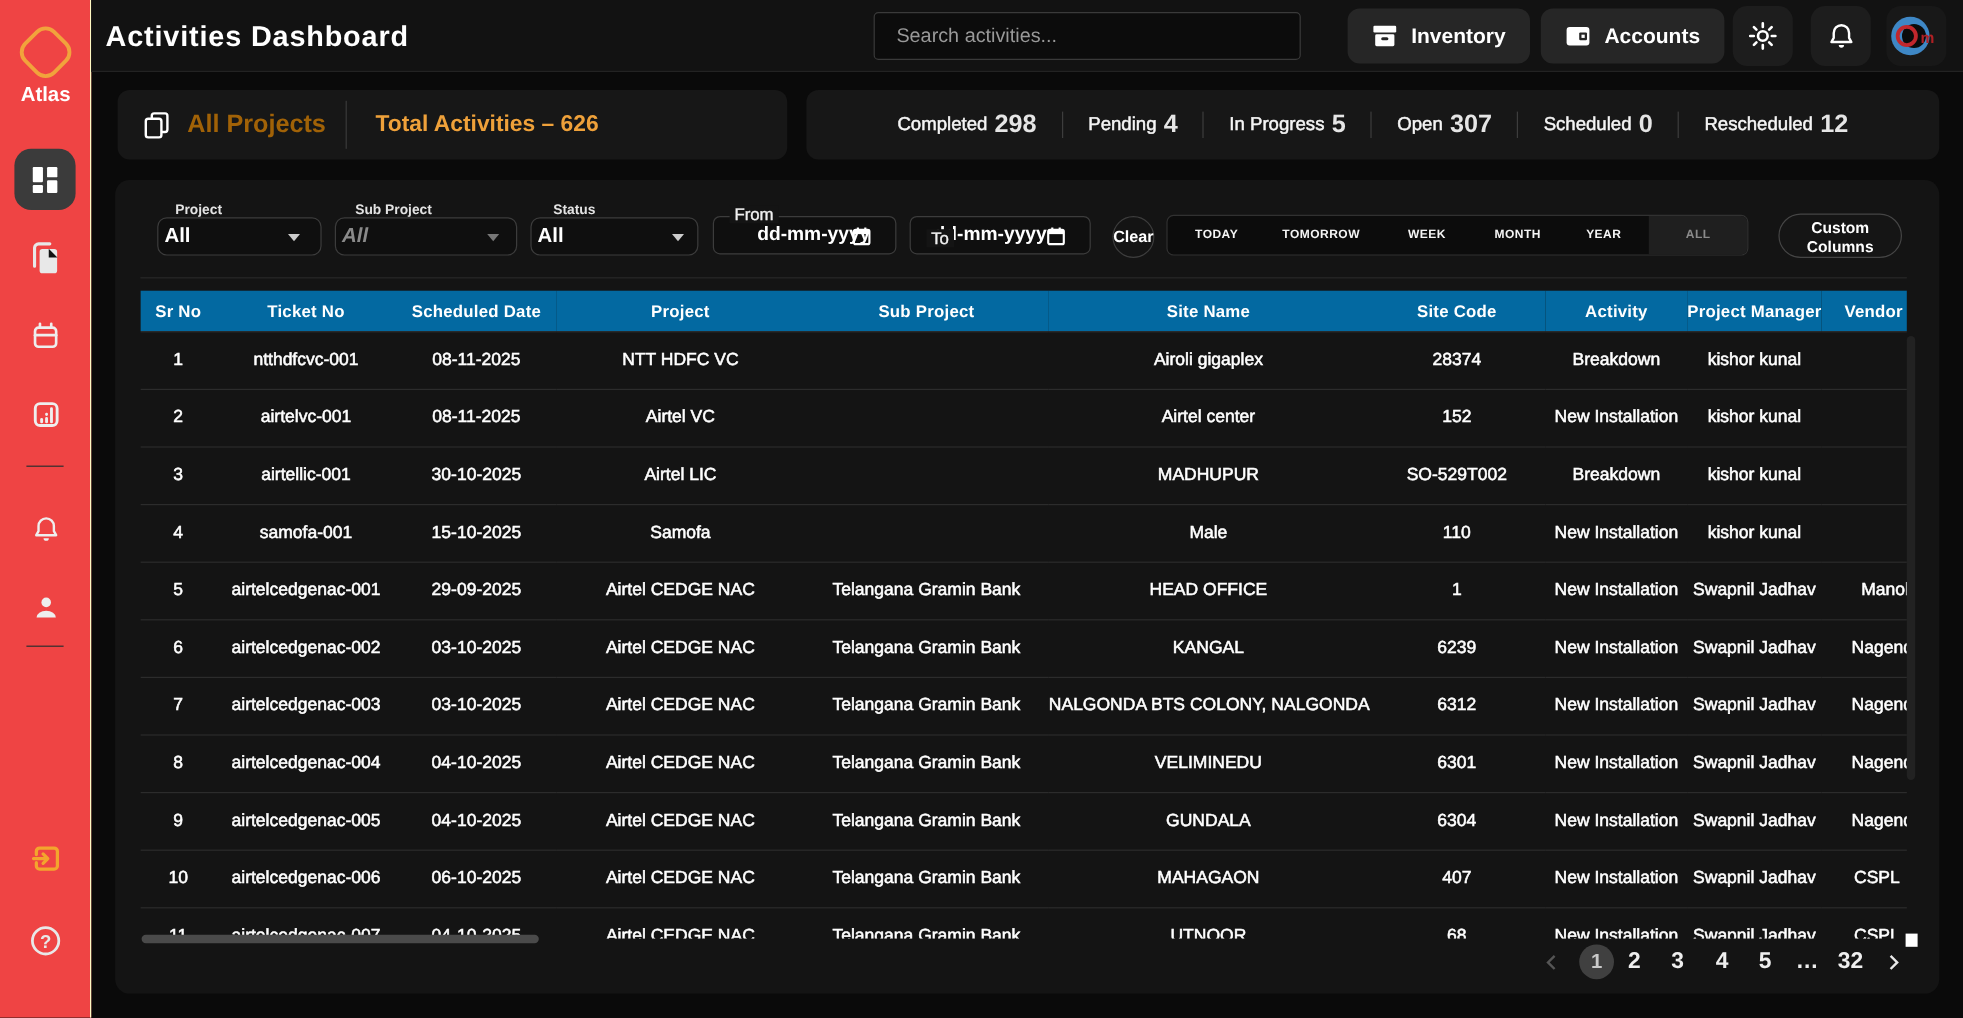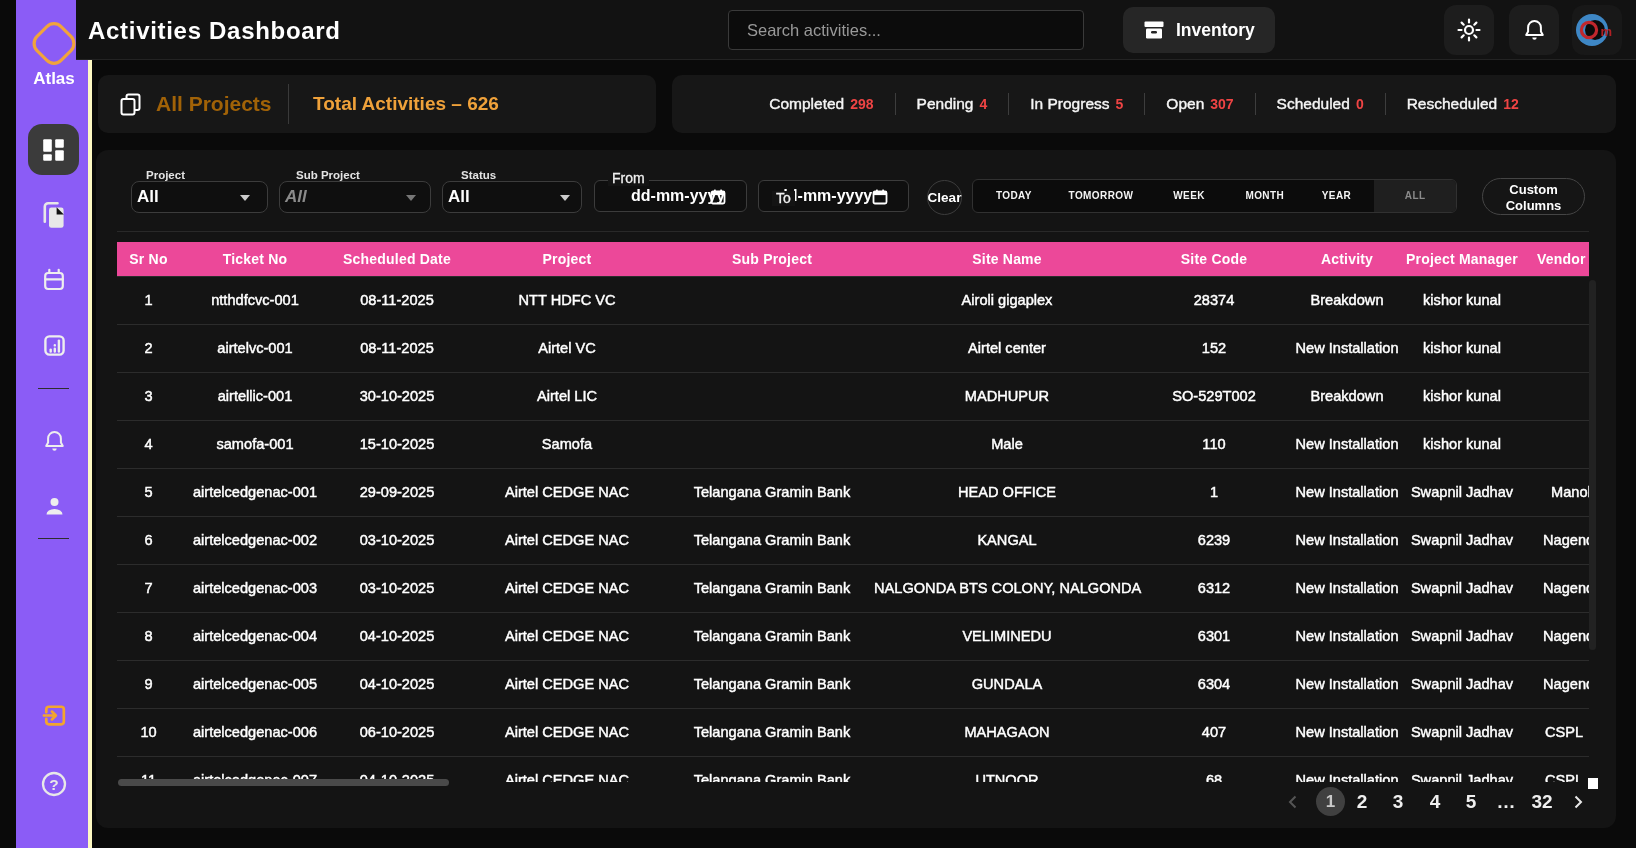--- a/index.html
+++ b/index.html
@@ -1,58 +1,58 @@
 <!DOCTYPE html>
 <html><head>
 <meta charset="utf-8">
 <style>
 *{margin:0;padding:0;box-sizing:border-box;}
 html,body{width:1636px;height:848px;background:#0a0a0a;font-family:"Liberation Sans",sans-serif;overflow:hidden;}
 
-#sidebar{position:absolute;left:16px;top:0;width:76px;height:848px;background:#8b5cf6;border-right:4px solid #fef9c3;}
+#sidebar{position:absolute;left:0;top:0;width:76px;height:848px;background:#ef4444;border-right:1px solid #fef9c3;}
 #logo{position:absolute;left:12px;top:17px;}
 #atlas{position:absolute;left:0;top:69px;width:76px;text-align:center;color:#fff;font-size:17px;font-weight:bold;}
 .navtile{position:absolute;left:12px;top:124px;width:51px;height:51px;background:#3b3b3b;border-radius:14px;display:flex;align-items:center;justify-content:center;}
 .navic{position:absolute;left:0;width:76px;display:flex;justify-content:center;}
 .sdiv{position:absolute;left:22px;width:31px;border-top:1px solid #2e2e2e;}
 
 #header{position:absolute;left:76px;top:0;width:1560px;height:60px;background:#121212;border-bottom:1px solid #232323;}
 #title{position:absolute;left:12px;top:17px;color:#fff;font-size:24px;font-weight:bold;letter-spacing:.7px;}
 #search{position:absolute;left:652px;top:10px;width:356px;height:40px;background:#0c0c0c;border:1px solid #3a3a3a;border-radius:4px;color:#999;font-size:16.5px;line-height:38px;padding-left:18px;}
 .hbtn{position:absolute;top:7px;height:46px;background:#262626;border-radius:10px;display:flex;align-items:center;gap:11px;color:#fff;font-weight:bold;font-size:17.5px;padding:0 20px;}
 .htile{position:absolute;top:5px;width:50px;height:50px;background:#1d1d1d;border-radius:12px;display:flex;align-items:center;justify-content:center;}
 
 .card{position:absolute;background:#171717;border-radius:10px;}
 #cardA{left:98px;top:75px;width:558px;height:58px;}
 #cardB{left:672px;top:75px;width:944px;height:58px;display:flex;align-items:center;justify-content:center;}
 #ap{position:absolute;left:20px;top:0;height:58px;display:flex;align-items:center;gap:13px;color:#a16207;font-size:21px;font-weight:bold;}
 #apdiv{position:absolute;left:190px;top:9px;height:40px;border-left:1px solid #3a3a3a;}
 #ta{position:absolute;left:215px;top:0;height:58px;display:flex;align-items:center;color:#efa13a;font-size:19px;font-weight:bold;}
 .stat{display:flex;align-items:center;gap:6px;font-size:15.5px;color:#f5f5f5;}
-.stat b{color:#ef4444;font-size:14px;}
+.stat b{color:#e5e5e5;font-size:21px;}
 .stat .lab{font-weight:normal;-webkit-text-stroke:0.4px #f5f5f5;}
 .statdiv{width:1px;height:22px;background:#3d3d3d;margin:0 21px;}
 
 #main{position:absolute;left:96px;top:150px;width:1520px;height:678px;background:#141414;border-radius:12px;}
 
 .flab{position:absolute;font-size:11.5px;font-weight:bold;color:#e3e3e3;}
 .fsel{position:absolute;height:32px;background:#0f0f0f;border:1px solid #3c3c3c;border-radius:8px;color:#fff;font-size:17px;font-weight:bold;line-height:30px;padding-left:5px;}
 .caret{position:absolute;top:13px;width:0;height:0;border-left:5.5px solid transparent;border-right:5.5px solid transparent;border-top:6.5px solid #ccc;}
 .dlab{position:absolute;top:-10px;font-size:14px;line-height:15px;color:#f0f0f0;background:#141414;padding:0 4px;font-weight:normal;-webkit-text-stroke:0.3px #f0f0f0;}
 .dbox{position:absolute;top:30px;height:32px;background:#0f0f0f;border:1px solid #3c3c3c;border-radius:6px;color:#fff;font-size:16px;font-weight:bold;line-height:30px;}
 #clear{position:absolute;left:831px;top:30px;width:35px;height:35px;border:1px solid #3d3d3d;border-radius:50%;color:#fff;font-size:13.5px;font-weight:bold;display:flex;align-items:center;justify-content:center;}
 #qbar{position:absolute;left:876px;top:29px;width:485px;height:34px;background:#0c0c0c;border:1px solid #313131;border-radius:6px;display:flex;align-items:center;overflow:hidden;}
 .qseg{color:#f5f5f5;font-size:10px;font-weight:bold;letter-spacing:.4px;text-align:center;height:34px;line-height:33px;}
 #qall{background:#1f1f1f;color:#8a8a8a;}
 #custom{position:absolute;left:1386px;top:28px;width:103px;height:37px;border:1px solid #454545;border-radius:19px;background:#151515;color:#fff;font-size:13px;font-weight:bold;text-align:center;line-height:16px;padding-top:3px;}
 
 #tline{position:absolute;left:21px;top:81px;width:1472px;border-top:1px solid #292929;}
 #twrap{position:absolute;left:21px;top:92px;width:1472px;height:540px;overflow:hidden;}
 table{border-collapse:collapse;table-layout:fixed;width:1743px;}
-th{height:34px;background:#ec4899;color:#fff;font-size:14px;font-weight:bold;letter-spacing:.2px;text-align:center;white-space:nowrap;}
+th{height:34px;background:#0369a1;color:#fff;font-size:14px;font-weight:bold;letter-spacing:.2px;text-align:center;white-space:nowrap;}
 td{height:48px;color:#fff;font-size:14.6px;font-weight:normal;-webkit-text-stroke:0.45px #fff;text-align:center;white-space:nowrap;border-top:1px solid #2c2c2c;}
 tr.hr th{border-bottom:0;}
 th.vend,td.vend{text-align:left;padding-left:25px;}
 th.vend{padding-left:19px;}
 
 #hthumb{position:absolute;left:22px;top:629px;width:331px;height:7px;background:#4a4a4a;border-radius:4px;}
 #vthumb{position:absolute;left:1493px;top:130px;width:7px;height:370px;background:#222;border-radius:4px;}
 #scorner{position:absolute;left:1492px;top:628px;width:10px;height:11px;background:#fff;}
 
 #pager{position:absolute;left:0;top:632px;width:1506px;height:40px;}
@@ -129,20 +129,28 @@
 <div id="header">
   <div id="title">Activities Dashboard</div>
   <div id="search">Search activities...</div>
   <div class="hbtn" style="left:1047px;">
     <svg width="22" height="22" viewBox="0 0 22 22" fill="#fff">
       <rect x="1.5" y="2.5" width="19" height="5.5" rx="1"></rect>
       <rect x="3" y="9.5" width="16" height="10" rx="1.2"></rect>
       <rect x="8" y="12" width="6" height="2.6" rx="1.3" fill="#262626"></rect>
     </svg>
     Inventory
+  </div>
+  <div class="hbtn" style="left:1208px;">
+    <svg width="22" height="22" viewBox="0 0 22 22" fill="#fff">
+      <rect x="1.5" y="3.5" width="19" height="15.5" rx="2.5"></rect>
+      <rect x="12" y="8" width="6.5" height="6.5" rx="1" fill="#262626"></rect>
+      <rect x="13.9" y="9.9" width="2.7" height="2.7" fill="#fff"></rect>
+    </svg>
+    Accounts
   </div>
   <div class="htile" style="left:1368px;">
     <svg width="26" height="26" viewBox="0 0 26 26" stroke="#fff" stroke-width="2.2" stroke-linecap="round" fill="none">
       <circle cx="13" cy="13" r="4"></circle>
       <path d="M13 2.5 V5.5 M13 20.5 V23.5 M2.5 13 H5.5 M20.5 13 H23.5 M5.6 5.6 L7.7 7.7 M18.3 18.3 L20.4 20.4 M20.4 5.6 L18.3 7.7 M7.7 18.3 L5.6 20.4"></path>
     </svg>
   </div>
   <div class="htile" style="left:1433px;">
     <svg width="25" height="25" viewBox="0 0 25 25">
       <path d="M12.5 3 a6.4 6.4 0 0 1 6.4 6.4 V13.6 L20.8 17 H4.2 L6.1 13.6 V9.4 A6.4 6.4 0 0 1 12.5 3 Z" fill="none" stroke="#fff" stroke-width="2" stroke-linejoin="round"></path>

